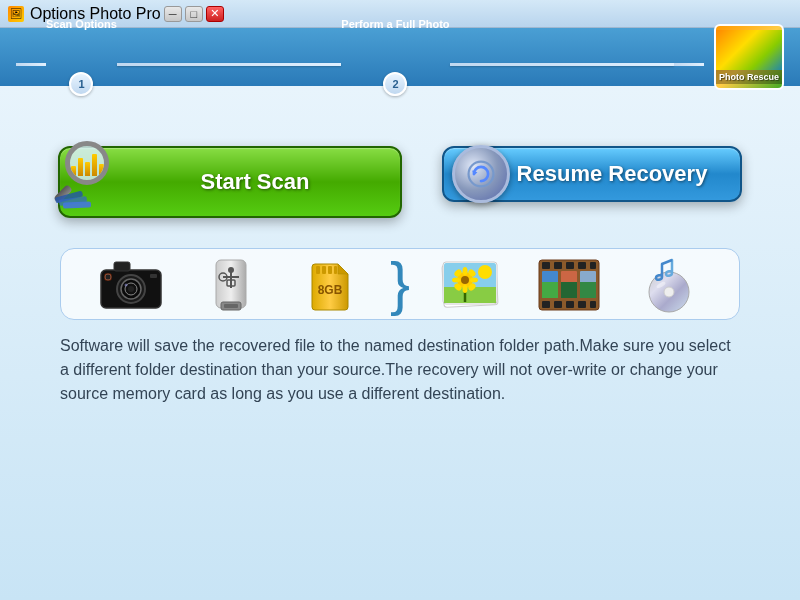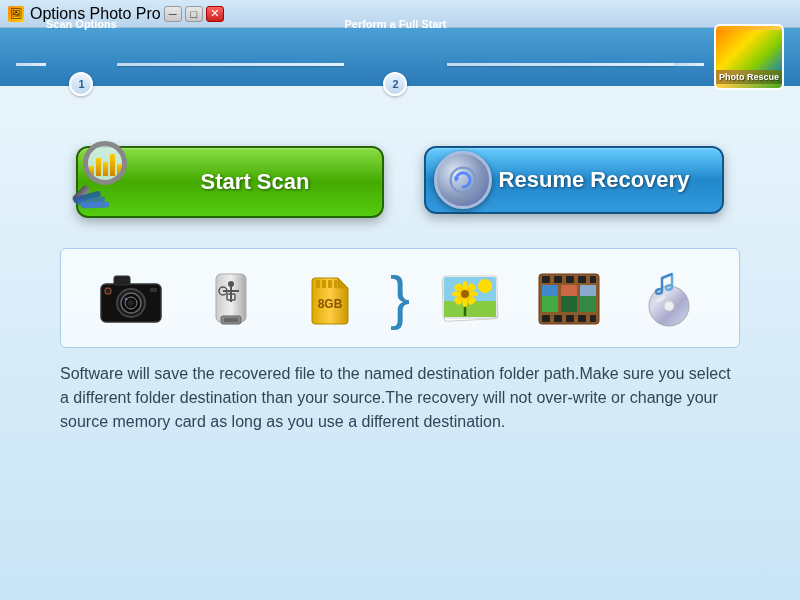--- a/index.html
+++ b/index.html
@@ -145,21 +145,21 @@
     
     #buttons-row {
       display: flex;
       gap: 40px;
       margin-top: 40px;
       margin-bottom: 30px;
     }
 
     
     #start-scan-btn {
-      width: 308px;
+      width: 344px;
       height: 72px;
       background: linear-gradient(to bottom, #88dd44, #44aa00, #55cc11);
       border-radius: 12px;
       border: 2px solid #226600;
       display: flex;
       align-items: center;
       justify-content: center;
       cursor: pointer;
       box-shadow: 0 4px 12px rgba(0,0,0,0.3), inset 0 1px 1px rgba(255,255,255,0.3);
       position: relative;
@@ -169,21 +169,21 @@
       color: white;
       font-size: 22px;
       font-weight: bold;
       text-shadow: 1px 1px 3px rgba(0,0,0,0.5);
       margin-left: 50px;
     }
 
     
     #resume-recovery-btn {
       width: 300px;
-      height: 68px;
+      height: 56px;
       background: linear-gradient(to bottom, #66ccff, #2288cc, #3399dd);
       border-radius: 12px;
       border: 2px solid #115588;
       display: flex;
       align-items: center;
       justify-content: center;
       cursor: pointer;
       box-shadow: 0 4px 12px rgba(0,0,0,0.3), inset 0 1px 1px rgba(255,255,255,0.3);
       position: relative;
       overflow: visible;
@@ -211,22 +211,22 @@
       font-weight: bold;
       text-shadow: 1px 1px 3px rgba(0,0,0,0.5);
       margin-left: 40px;
     }
 
     
     #icons-box {
       width: 680px;
       background: rgba(255,255,255,0.7);
       border: 1px solid #aaccee;
-      border-radius: 6px;
-      padding: 14px 20px;
+      border-radius: 14px;
+      padding: 0 20px;
       display: flex;
       align-items: center;
       justify-content: space-around;
       margin-bottom: 14px;
     }
 
     .device-icon {
       display: flex;
       align-items: center;
       justify-content: center;
@@ -327,21 +327,21 @@
     <div class="step-group">
       <span class="step-label">Scan Options</span>
       <div class="step-circle">
         <span>1</span>
       </div>
     </div>
 
     <div class="step-line"></div>
 
     <div class="step-group">
-      <span class="step-label">Perform a Full Start</span>
+      <span class="step-label">Perform a Full Photo</span>
       <div class="step-circle">
         <span>2</span>
       </div>
     </div>
 
     <div class="step-line"></div>
 
 
     <div class="step-line-small"></div>
   </div>

